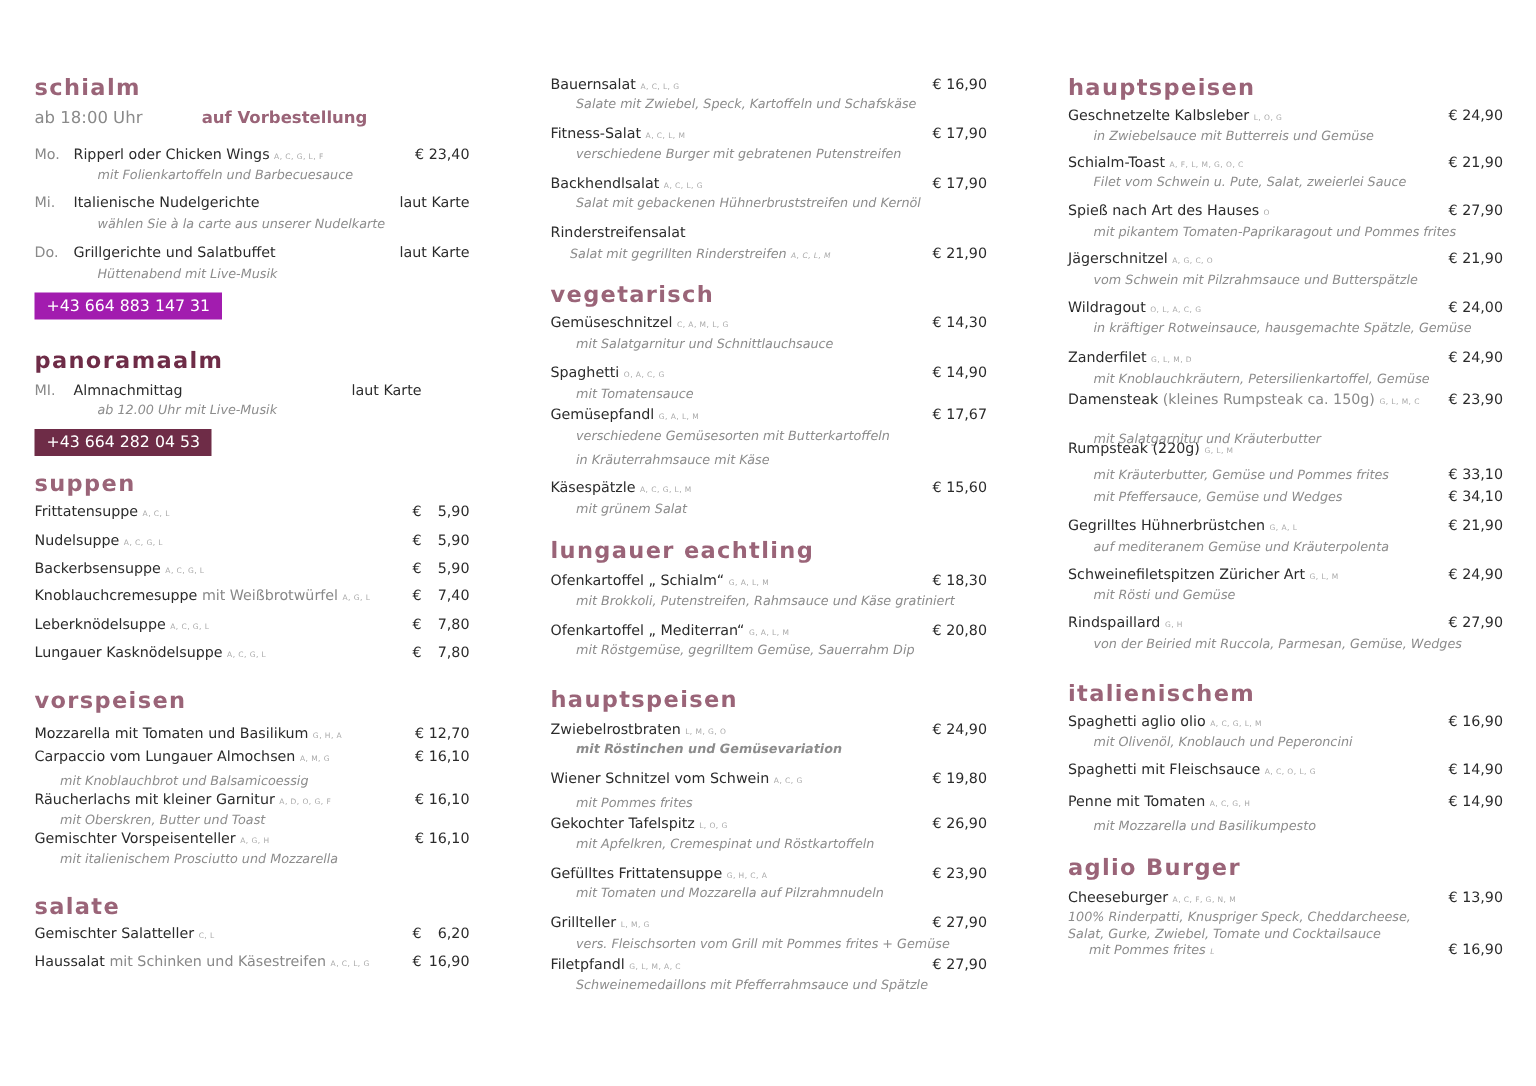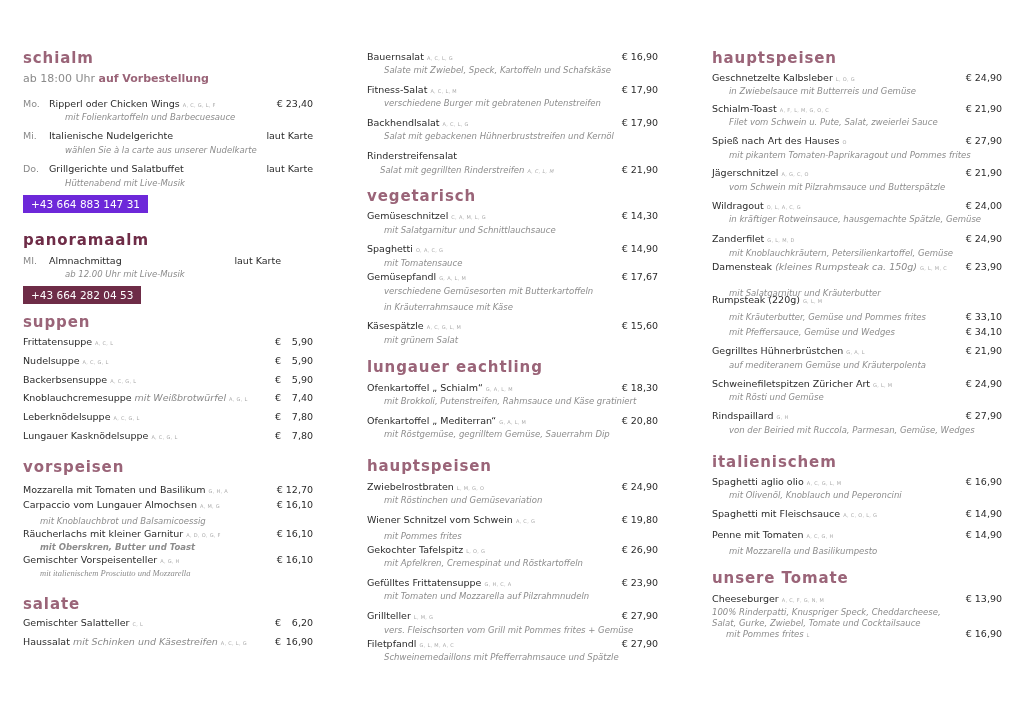--- a/index.html
+++ b/index.html
@@ -5,31 +5,31 @@
   * { box-sizing: border-box; margin: 0; padding: 0; }
   html, body { width: 1024px; height: 724px; background: #ffffff; overflow: hidden; }
   body { font-family: "DejaVu Sans", "Liberation Sans", sans-serif; color: #2b2b2b; position: relative; }
   .col { position: absolute; top: 0; }
   .c1 { left: 23px; width: 290px; }
   .c2 { left: 367px; width: 291px; }
   .c3 { left: 712px; width: 290px; }
   .h { position: absolute; font-weight: bold; font-size: 15px; letter-spacing: 0.9px; color: #9a6478; white-space: nowrap; }
   .h.dark { color: #6e2c47; }
   .sub { position: absolute; font-size: 11px; color: #8a8a8a; white-space: nowrap; }
-  .sub b { color: #9a6478; }
+  .sub b { color: #9a6478; margin-left: 36px; }
   .row { position: absolute; left: 0; right: 0; height: 14px; font-size: 9.5px; white-space: nowrap; }
   .row .day { position: absolute; left: 0; color: #8a8a8a; }
   .row .name { position: absolute; left: 0; color: #2b2b2b; }
   .row .alg { font-size: 5px; color: #aaaaaa; margin-left: 3px; letter-spacing: 0.3px; }
-  .row .it { font-style: italic; color: #888; margin-top: 28px; }
+  .row .it { color: #888; margin-top: 28px; }
   .row .price { position: absolute; right: 0; color: #2b2b2b; }
   .row .cur { position: absolute; color: #2b2b2b; }
   .desc { position: absolute; font-size: 8.5px; font-style: italic; color: #8c8c8c; white-space: nowrap; }
   .phone { position: absolute; height: 18px; padding: 0 8px; font-size: 10.5px; color: #fff; line-height: 18px; white-space: nowrap; }
-  .phone.light { background: #6d28d9; }
+  .phone.light { background: #a21caf; }
   .phone.dark { background: #6e2c47; }
 </style>
 </head>
 <body>
 
 <div class="col c1">
   <div class="h" style="top:49px;">schialm</div>
   <div class="sub" style="top:72px;"><span>ab 18:00 Uhr</span> <b>auf Vorbestellung</b></div>
 
   <div class="row" style="top:98px;">
@@ -103,26 +103,26 @@
     </div>
   <div class="row" style="top:499px;">
       <span class="name"><span>Carpaccio vom Lungauer Almochsen</span><span class="alg">A, M, G</span></span>
       <span class="price">€  16,10</span>
     </div>
   <div class="desc" style="top:516px; left:17px;">mit Knoblauchbrot und Balsamicoessig</div>
   <div class="row" style="top:528px;">
       <span class="name"><span>Räucherlachs mit kleiner Garnitur</span><span class="alg">A, D, O, G, F</span></span>
       <span class="price">€ 16,10</span>
     </div>
-  <div class="desc" style="top:542px; left:17px;font-weight:bold;">mit Oberskren, Butter und Toast</div>
+  <div class="desc" style="top:542px; left:17px;">mit Oberskren, Butter und Toast</div>
   <div class="row" style="top:554px;">
       <span class="name"><span>Gemischter Vorspeisenteller</span><span class="alg">A, G, H</span></span>
       <span class="price">€ 16,10</span>
     </div>
-  <div class="desc" style="top:568px; left:17px;font-family:Liberation Serif, serif;">mit italienischem Prosciutto und Mozzarella</div>
+  <div class="desc" style="top:568px; left:17px;">mit italienischem Prosciutto und Mozzarella</div>
 
   <div class="h" style="top:595px;">salate</div>
   <div class="row" style="top:617px;">
       <span class="name"><span>Gemischter Salatteller</span><span class="alg">C, L</span></span>
       <span class="cur" style="left:252px;">€</span>
       <span class="price">6,20</span>
     </div>
   <div class="row" style="top:636px;">
       <span class="name"><span>Haussalat</span> <span class="it">mit Schinken und Käsestreifen</span><span class="alg">A, C, L, G</span></span>
       <span class="cur" style="left:252px;">€</span>
@@ -187,21 +187,21 @@
       <span class="name"><span>Ofenkartoffel „ Mediterran“</span><span class="alg">G, A, L, M</span></span>
       <span class="price">€  20,80</span>
     </div>
   <div class="desc" style="top:429px; left:17px;text-align:right;">mit Röstgemüse, gegrilltem Gemüse, Sauerrahm Dip</div>
 
   <div class="h" style="top:457px;">hauptspeisen</div>
   <div class="row" style="top:481px;">
       <span class="name"><span>Zwiebelrostbraten</span><span class="alg">L, M, G, O</span></span>
       <span class="price">€  24,90</span>
     </div>
-  <div class="desc" style="top:495px; left:17px;">mit Röstinchen und Gemüsevariation</div>
+  <div class="desc" style="top:495px; left:17px;font-weight:bold;">mit Röstinchen und Gemüsevariation</div>
   <div class="row" style="top:514px;">
       <span class="name"><span>Wiener Schnitzel vom Schwein</span><span class="alg">A, C, G</span></span>
       <span class="price">€  19,80</span>
     </div>
   <div class="desc" style="top:531px; left:17px;">mit Pommes frites</div>
   <div class="row" style="top:544px;">
       <span class="name"><span>Gekochter Tafelspitz</span><span class="alg">L, O, G</span></span>
       <span class="price">€  26,90</span>
     </div>
   <div class="desc" style="top:558px; left:17px;">mit Apfelkren, Cremespinat und Röstkartoffeln</div>
@@ -295,21 +295,21 @@
   <div class="row" style="top:508px;">
       <span class="name"><span>Spaghetti mit Fleischsauce</span><span class="alg">A, C, O, L, G</span></span>
       <span class="price">€  14,90</span>
     </div>
   <div class="row" style="top:529px;">
       <span class="name"><span>Penne mit Tomaten</span><span class="alg">A, C, G, H</span></span>
       <span class="price">€  14,90</span>
     </div>
   <div class="desc" style="top:546px; left:17px;">mit Mozzarella und Basilikumpesto</div>
 
-  <div class="h" style="top:569px;">unsere Tomate</div>
+  <div class="h" style="top:569px;">aglio Burger</div>
   <div class="row" style="top:593px;">
       <span class="name"><span>Cheeseburger</span><span class="alg">A, C, F, G, N, M</span></span>
       <span class="price">€  13,90</span>
     </div>
   <div class="desc" style="top:607px; left:0;text-align:right;">100% Rinderpatti, Knuspriger Speck, Cheddarcheese,</div>
   <div class="desc" style="top:618px; left:0;">Salat, Gurke, Zwiebel, Tomate und Cocktailsauce</div>
   <div class="row" style="top:628px;">
       <span class="desc" style="left:14px; top:1px;"><span>mit Pommes frites</span><span class="alg">L</span></span>
       <span class="price">€  16,90</span>
     </div>

